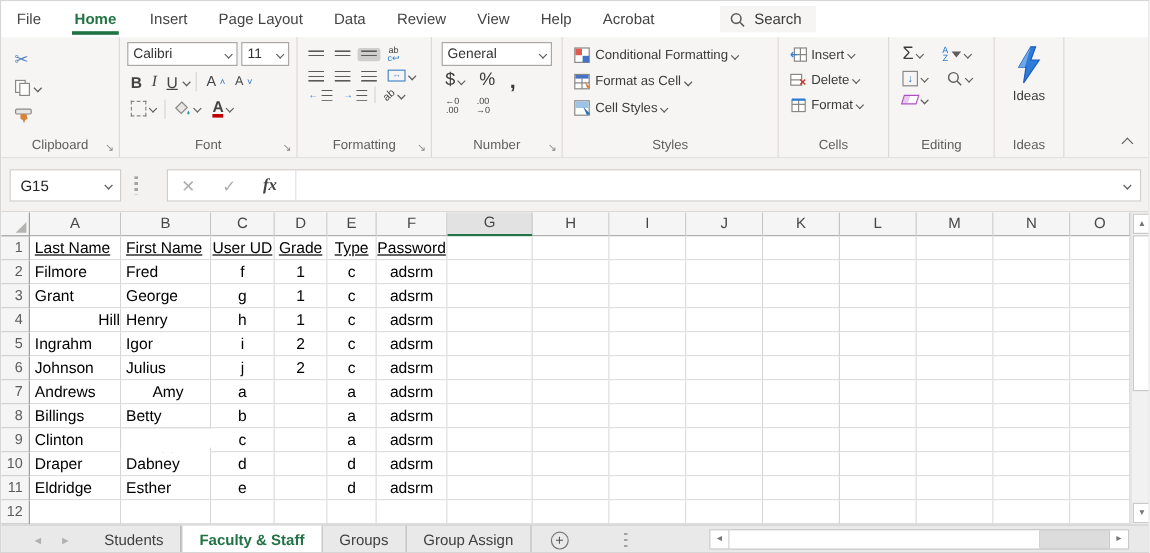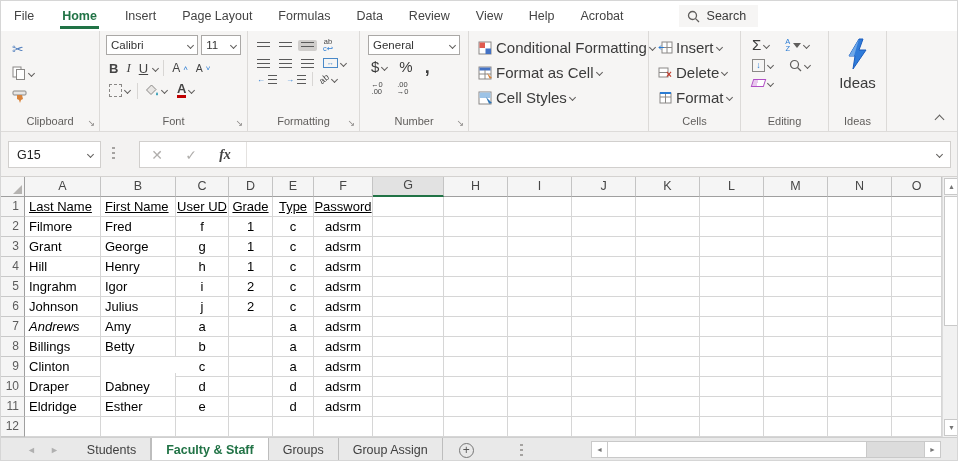--- a/index.html
+++ b/index.html
@@ -29,21 +29,21 @@
   .ibtn { display:flex; align-items:center; gap:3px; padding:2px 3px; border-radius:2px; color:#444; cursor:default; }
   .ibtn.selbg { background:#d0cecc; }
   .combo { background:#fff; border:1px solid #aaa8a6; height:20px; display:flex; align-items:center; font-size:11.5px; padding:0 4px; color:#333; }
   .combo .chev { margin-left:auto; }
   .glyph { font-size:14px; color:#3b3b3b; line-height:14px; }
   .lines { width:13px; height:9px; background:repeating-linear-gradient(to bottom,#5a5a5a 0 1px,transparent 1px 4px); }
   .small2 { font-size:7.5px; line-height:7px; color:#444; text-align:center; white-space:pre; }
   .blue { color:#2b7cd3; }
   .red-A { font-size:13px; font-weight:700; color:#444; border-bottom:3px solid #c00000; line-height:12px; }
   .grid-ic { flex:none; }
-  .lab { font-size:15px; color:#3b3b3b; white-space:nowrap; }
+  .lab { font-size:11px; color:#3b3b3b; white-space:nowrap; }
   .collapse-chev { position:absolute; right:14px; bottom:8px; }
   
   .fbar { position:absolute; top:131px; left:0; right:0; height:45px; background:#f3f2f1; border-bottom:1px solid #d4d2d0; }
   .namebox { position:absolute; left:7px; top:9px; width:93px; height:27px; background:#fff; border:1px solid #d1cfcd; display:flex; align-items:center; font-size:12.5px; color:#222; }
   .namebox .val { padding-left:8px; flex:1; }
   .namebox .dd { width:20px; align-self:stretch; display:flex; align-items:center; justify-content:center; }
   .dots-v { position:absolute; left:111px; top:15px; width:3px; height:15px; background:repeating-linear-gradient(to bottom,#a5a3a1 0 2px,transparent 2px 5px); }
   .ffield { position:absolute; left:138px; right:6px; top:9px; height:27px; background:#fff; border:1px solid #d1cfcd; display:flex; align-items:center; }
   .fbtn { width:34px; text-align:center; color:#b0aeac; font-size:14px; cursor:default; }
   .fx { font-family:"Liberation Serif", serif; font-style:italic; font-weight:700; color:#444; font-size:14px; }
@@ -92,23 +92,20 @@
         <div class="menu-tab active">
           <span>Home</span>
         </div>
         <div class="menu-tab">
           <span>Insert</span>
         </div>
         <div class="menu-tab">
           <span>Page Layout</span>
         </div>
         <div class="menu-tab">
-          <span>Formulas</span>
-        </div>
-        <div class="menu-tab">
           <span>Data</span>
         </div>
         <div class="menu-tab">
           <span>Review</span>
         </div>
         <div class="menu-tab">
           <span>View</span>
         </div>
         <div class="menu-tab">
           <span>Help</span>
@@ -322,20 +319,21 @@
               <svg width="15" height="14" viewBox="0 0 15 14">
                 <rect x="1" y="1" width="12" height="12" fill="#fff" stroke="#8a8886"></rect>
                 <rect x="1.5" y="1.5" width="11" height="5.5" fill="#9dc3e6"></rect>
                 <path d="M8 6 l6 6 -3 .8 z" fill="#2e75b6"></path>
               </svg>
             </span>
           <span class="lab">Cell Styles</span>
             <span class="chev"></span>
         </span>
       </div>
+      <div class="glabel"><span>Styles</span></div>
     </div>
 
     <div class="rgroup" style="width:92px">
       <div class="content" style="flex-direction:column; gap:4px; padding:3px 4px;">
         <span class="ibtn">
           <span>
               <svg width="15" height="13" viewBox="0 0 15 13">
                 <rect x="4" y="1" width="10" height="11" fill="#fff" stroke="#8a8886"></rect>
                 <line x1="4" y1="6.5" x2="14" y2="6.5" stroke="#8a8886"></line>
                 <line x1="9" y1="1" x2="9" y2="12" stroke="#8a8886"></line>
@@ -519,21 +517,21 @@
         <div class="gc center" style="width: 64px;"></div>
         <div class="gc center" style="width: 64px;"></div>
         <div class="gc center" style="width: 64px;"></div>
         <div class="gc center" style="width: 64px;"></div>
         <div class="gc center" style="width: 64px;"></div>
         <div class="gc center" style="width: 64px;"></div>
         <div class="gc center" style="width: 50px;"></div>
       </div>
       <div class="grow">
         <div class="gc rowhdr" style="width: 24px;">4</div>
-        <div class="gc left" style="width: 76px;">Hill</div>
+        <div class="gc left" style="width: 76px; text-align: right;">Hill</div>
         <div class="gc left" style="width: 75px;">Henry</div>
         <div class="gc center" style="width: 53px;">h</div>
         <div class="gc center" style="width: 44px;">1</div>
         <div class="gc center" style="width: 41px;">c</div>
         <div class="gc center" style="width: 59px;">adsrm</div>
         <div class="gc center" style="width: 71px;"></div>
         <div class="gc center" style="width: 64px;"></div>
         <div class="gc center" style="width: 64px;"></div>
         <div class="gc center" style="width: 64px;"></div>
         <div class="gc center" style="width: 64px;"></div>
@@ -573,22 +571,22 @@
         <div class="gc center" style="width: 64px;"></div>
         <div class="gc center" style="width: 64px;"></div>
         <div class="gc center" style="width: 64px;"></div>
         <div class="gc center" style="width: 64px;"></div>
         <div class="gc center" style="width: 64px;"></div>
         <div class="gc center" style="width: 64px;"></div>
         <div class="gc center" style="width: 50px;"></div>
       </div>
       <div class="grow">
         <div class="gc rowhdr" style="width: 24px;">7</div>
-        <div class="gc left" style="width: 76px; font-style: italic;">Andrews</div>
-        <div class="gc left" style="width: 75px;">Amy</div>
+        <div class="gc left" style="width: 76px;">Andrews</div>
+        <div class="gc left" style="width: 75px; text-align: center;">Amy</div>
         <div class="gc center" style="width: 53px;">a</div>
         <div class="gc center" style="width: 44px;"></div>
         <div class="gc center" style="width: 41px;">a</div>
         <div class="gc center" style="width: 59px;">adsrm</div>
         <div class="gc center" style="width: 71px;"></div>
         <div class="gc center" style="width: 64px;"></div>
         <div class="gc center" style="width: 64px;"></div>
         <div class="gc center" style="width: 64px;"></div>
         <div class="gc center" style="width: 64px;"></div>
         <div class="gc center" style="width: 64px;"></div>

